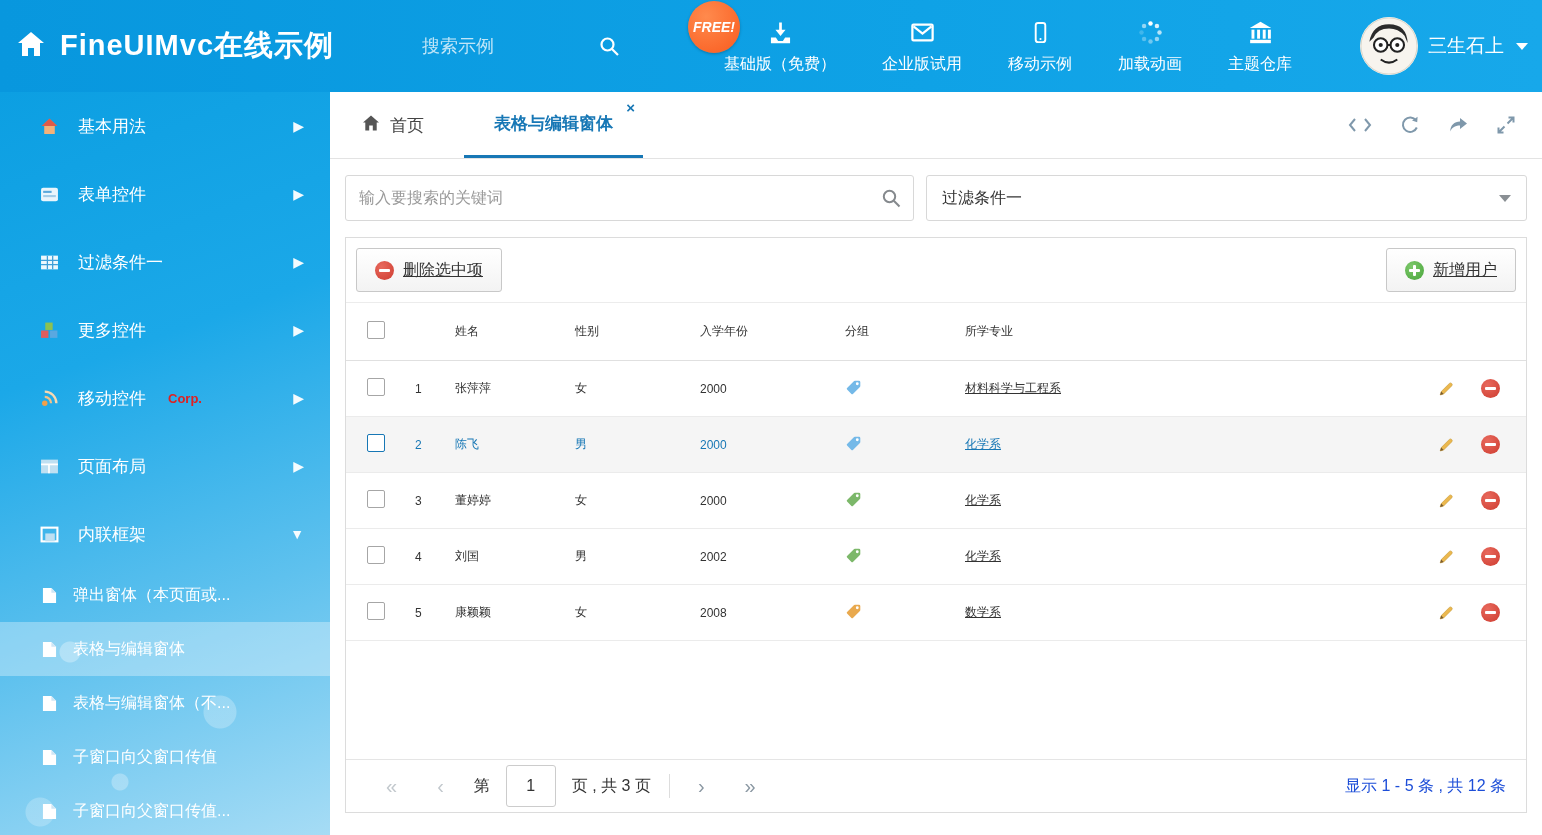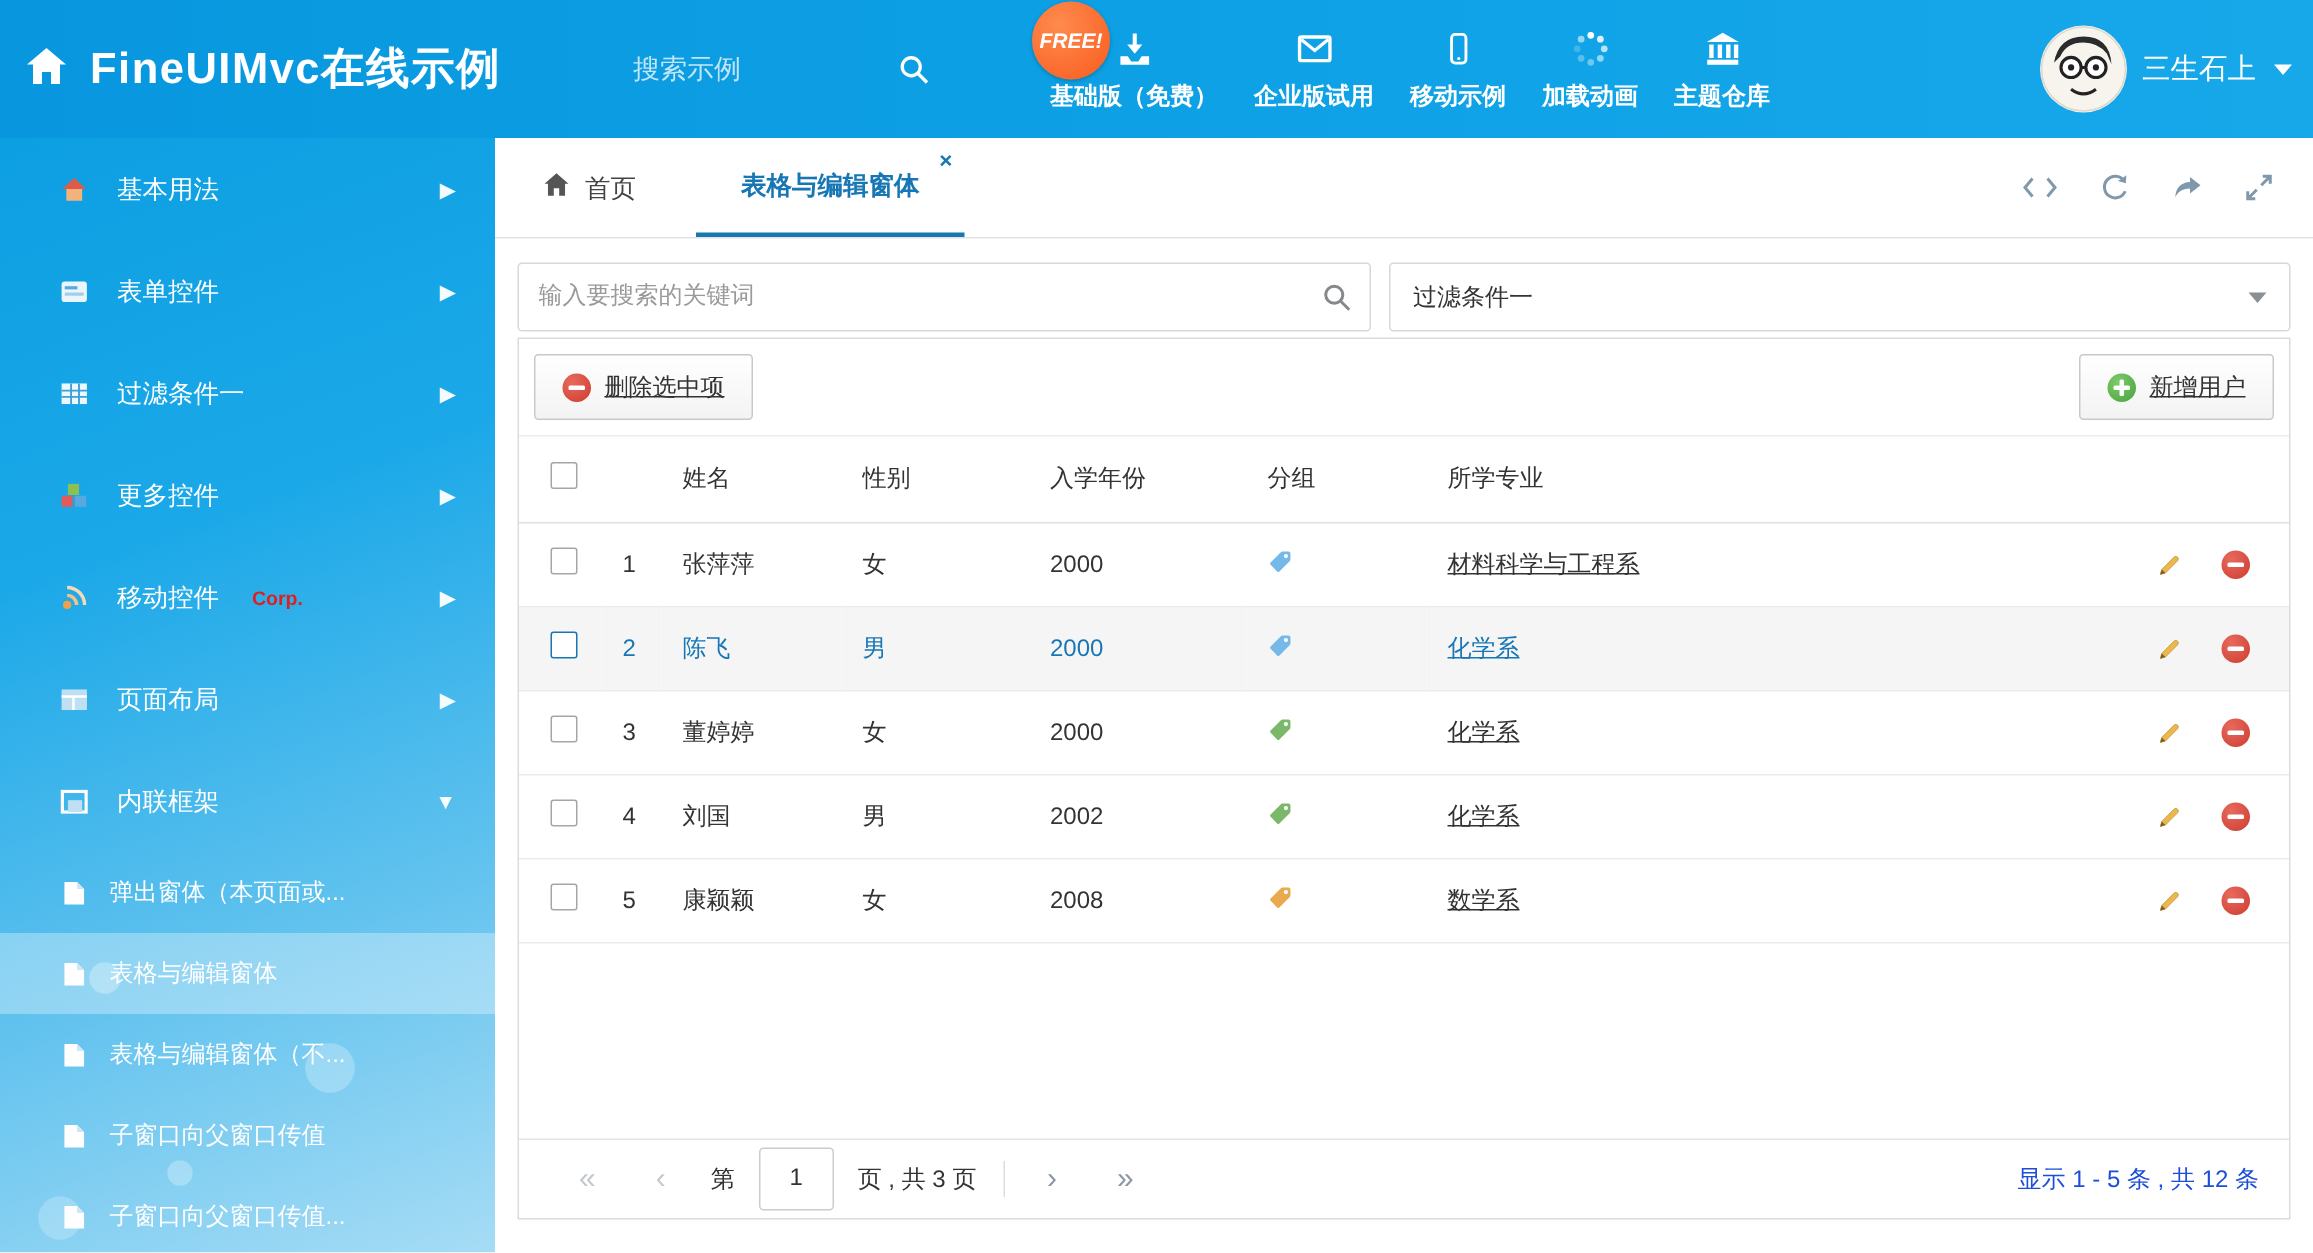--- a/index.html
+++ b/index.html
@@ -23,21 +23,21 @@
   }
   .hsearch input::placeholder{color:rgba(255,255,255,.75);}
   .hsearch .hmag{margin-left:14px;display:flex;}
   .free-badge{
     position:absolute;left:688px;top:1px;width:52px;height:52px;border-radius:50%;
     background:radial-gradient(circle at 35% 30%,#ff8a4d,#f95b1e);
     color:#fff;font-weight:bold;font-size:14px;font-style:italic;
     display:flex;align-items:center;justify-content:center;z-index:12;
     box-shadow:0 1px 3px rgba(0,0,0,.25);
   }
-  .hnav{position:absolute;left:688px;top:0;height:100%;display:flex;align-items:center;font-weight:bold;}
+  .hnav{position:absolute;left:712px;top:0;height:100%;display:flex;align-items:center;gap:22px;}
   .hnav-item{
     display:flex;flex-direction:column;align-items:center;justify-content:center;
     gap:8px;padding:0 12px;height:100%;cursor:pointer;color:#fff;
   }
   .hnav-item .hicon{height:28px;display:flex;align-items:flex-end;}
   .hnav-item .hlabel{font-size:16px;white-space:nowrap;}
   .user{position:absolute;right:14px;top:0;height:100%;display:flex;align-items:center;gap:10px;cursor:pointer;}
   .avatar{width:58px;height:58px;border-radius:50%;overflow:hidden;display:flex;background:#f7f4ee;}
   .user .uname{color:#fff;font-size:19px;}
   .caret-down{width:0;height:0;border-left:6px solid transparent;border-right:6px solid transparent;border-top:7px solid #fff;margin-left:2px;}
@@ -70,21 +70,21 @@
   .tab{display:flex;align-items:center;gap:10px;padding:0 16px;font-size:17px;color:#444;cursor:pointer;}
   .tab.active{
     margin-left:24px;padding:0 30px;color:#1777b5;font-weight:bold;
     border-bottom:3px solid #1777b5;position:relative;
   }
   .tab-close{position:absolute;top:8px;right:8px;font-size:15px;font-weight:bold;color:#1777b5;cursor:pointer;line-height:1;}
   .tab-actions{margin-left:auto;display:flex;align-items:center;gap:28px;padding-right:26px;}
   .tab-actions .taicon{display:flex;cursor:pointer;}
   
   .content{flex:1;display:flex;flex-direction:column;padding:16px 15px 22px 15px;min-height:0;}
-  .filter-row{display:flex;gap:12px;margin-bottom:4px;flex:none;}
+  .filter-row{display:flex;gap:12px;margin-bottom:16px;flex:none;}
   .search-box{flex:1;position:relative;}
   .search-box input{
     width:100%;height:46px;box-sizing:border-box;border:1px solid #d8d8d8;border-radius:3px;
     padding:0 42px 0 13px;font-size:16px;color:#333;outline:none;
     font-family:"Liberation Sans","DejaVu Sans",sans-serif;
   }
   .search-box input::placeholder{color:#9a9a9a;}
   .search-box .smag{position:absolute;right:13px;top:13px;display:flex;cursor:pointer;}
   .select-box{
     flex:1;height:46px;box-sizing:border-box;border:1px solid #d8d8d8;border-radius:3px;
@@ -100,21 +100,21 @@
   }
   .btn-right{margin-left:auto;}
   .cminus,.cplus{width:19px;height:19px;border-radius:50%;display:inline-block;position:relative;flex:none;}
   .cminus{background:radial-gradient(circle at 35% 30%,#e8695d,#ce3c30);}
   .cminus::after{content:"";position:absolute;left:4px;right:4px;top:8px;height:3px;background:#fff;border-radius:1px;}
   .cplus{background:radial-gradient(circle at 35% 30%,#7ec96c,#48a43a);}
   .cplus::after{content:"";position:absolute;left:4px;right:4px;top:8px;height:3px;background:#fff;border-radius:1px;}
   .cplus::before{content:"";position:absolute;top:4px;bottom:4px;left:8px;width:3px;background:#fff;border-radius:1px;}
   
   table.grid{width:100%;border-collapse:collapse;flex:none;}
-  .grid th,.grid td{font-size:16px;font-weight:normal;text-align:left;padding:0 8px 0 14px;height:55px;color:#333;}
+  .grid th,.grid td{font-size:12px;font-weight:normal;text-align:left;padding:0 8px 0 14px;height:55px;color:#333;}
   .grid thead th{height:57px;border-bottom:1px solid #e0e0e0;}
   .grid tbody tr{border-bottom:1px solid #ebebeb;}
   .grid tbody tr.selected{background:#f5f5f5;}
   .grid tbody tr.selected td{color:#1777b5;}
   .grid tbody tr.selected .major{color:#1777b5;}
   .c-cb{padding-left:21px !important;}
   .cbx{width:16px;height:16px;border:1px solid #a6a6a6;border-radius:2px;background:#fff;display:inline-block;cursor:pointer;}
   tr.selected .cbx{border-color:#1777b5;}
   .major{color:#333;text-decoration:underline;cursor:pointer;}
   .tag{display:inline-flex;}

